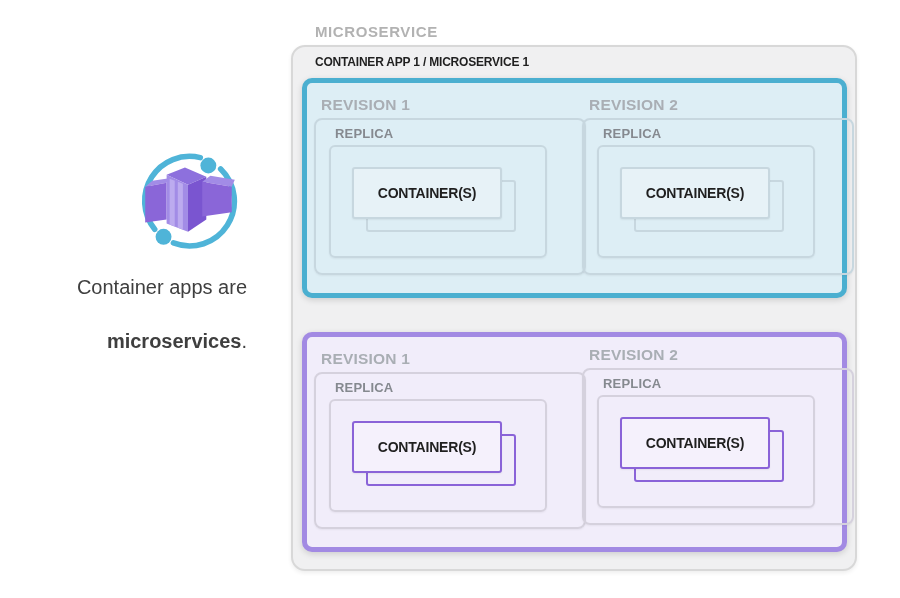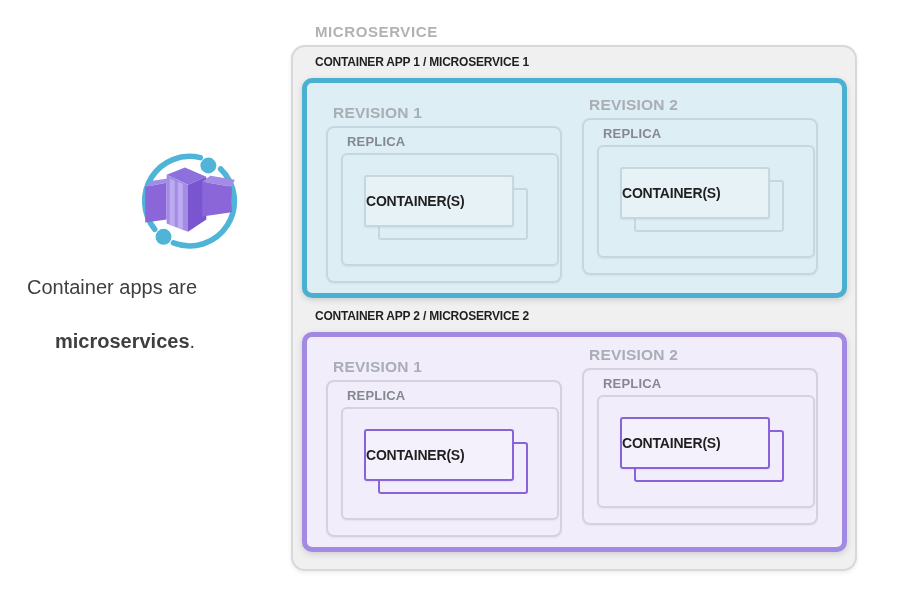--- a/index.html
+++ b/index.html
@@ -6,21 +6,21 @@
   body { font-family: "Liberation Sans", sans-serif; background:#ffffff; }
   .canvas {
     position:relative; width:900px; height:598px; background:#ffffff;
     overflow:hidden;
   }
 
   
   .icon-wrap { position:absolute; left:133px; top:138px; width:112px; height:112px; }
   .caption {
     position:absolute; left:27px; top:274px; width:220px; margin:0;
-    font-size:20px; line-height:27px; color:var(--caption-text);
+    text-align:right; font-size:20px; line-height:27px; color:var(--caption-text);
   }
   .caption strong { font-weight:700;margin-left:28px; }
 
   
   .env-label {
     position:absolute; left:315px; top:23px;
     font-size:15px; font-weight:700; letter-spacing:0.6px; color:var(--environment-label);
   }
   .env-box {
     position:absolute; left:291px; top:45px; width:566px; height:526px;
@@ -48,50 +48,50 @@
     --box-border:var(--app1-nested-border); --ctr-border:var(--app1-nested-border);
     --ctr-fill:var(--app1-ctr-fill);
   }
   .theme-purple {
     --app-border:var(--app2-border); --app-fill:var(--app2-fill);
     --box-border:var(--app2-nested-border); --ctr-border:var(--app2-ctr-border);
     --ctr-fill:var(--app2-ctr-fill);
   }
 
   .col { position:absolute; top:0; width:250px; height:100%; }
-  .col.c1 { left:19px;margin-top:8px; }
+  .col.c1 { left:7px; }
   .col.c2 { left:275px; }
   .col.up { top:-4px; }
 
   .rev-label {
     position:absolute; left:7px; top:13px;
     font-size:15.5px; font-weight:700; letter-spacing:0.2px; color:var(--revision-label);
   }
   .replica {
-    position:absolute; left:0; top:35px; width:236px; height:157px;
+    position:absolute; left:0; top:35px; width:272px; height:157px;
     border:2px solid var(--box-border); border-radius:8px; box-sizing:border-box;
     box-shadow:0 1px 2px rgba(0,0,0,0.05);
   }
   .replica-label {
     position:absolute; left:19px; top:6px;
     font-size:13px; font-weight:700; letter-spacing:0.2px; color:var(--replica-label);
   }
   .inner {
     position:absolute; left:13px; top:25px; width:218px; height:113px;
     border:2px solid var(--box-border); border-radius:6px; box-sizing:border-box;
     box-shadow:0 1px 2px rgba(0,0,0,0.05);
   }
   .ctr {
     position:absolute; width:150px; height:52px;
     border:2px solid var(--ctr-border); border-radius:3px; box-sizing:border-box;
   }
   .ctr.back  { left:35px; top:33px; }
   .ctr.front {
     left:21px; top:20px; background:var(--ctr-fill);
-    display:flex; align-items:center; 
+    display:flex; align-items:center; justify-content:center;
     box-shadow:0 1px 2px rgba(0,0,0,0.06);
   }
   .ctr-label { font-size:14px; font-weight:700; color:var(--container-label); letter-spacing:-0.2px; }
 </style>
 </head>
 <body>
 
 <div class="canvas">
 
   <div class="icon-wrap">
@@ -147,21 +147,20 @@
         <div class="inner">
           <div class="ctr back"></div>
           <div class="ctr front">
             <span class="ctr-label">CONTAINER(S)</span>
           </div>
         </div>
       </div>
     </div>
   </section>
 
-  <div class="app-title t2">CONTAINER APP 2 / MICROSERVICE 2</div>
   <section class="app a2 theme-purple">
     <div class="col c1">
       <div class="rev-label">REVISION 1</div>
       <div class="replica">
         <div class="replica-label">REPLICA</div>
         <div class="inner">
           <div class="ctr back"></div>
           <div class="ctr front">
             <span class="ctr-label">CONTAINER(S)</span>
           </div>

